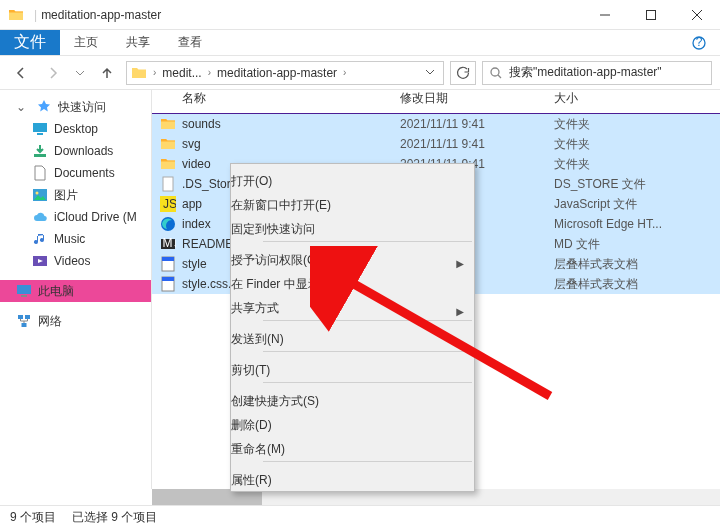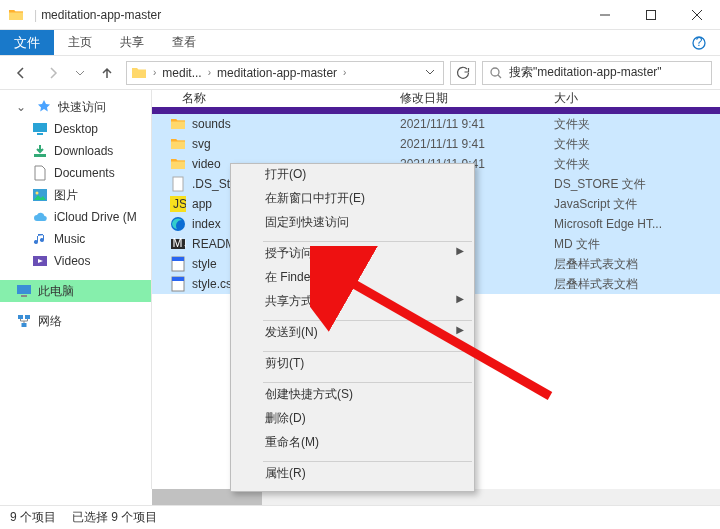--- a/index.html
+++ b/index.html
@@ -5,60 +5,60 @@
 *{box-sizing:border-box;margin:0;padding:0;font-family:"Microsoft YaHei","Segoe UI",sans-serif;font-size:12px;color:#333}
 body{background:#fff;width:720px;height:529px;overflow:hidden;position:relative}
 .titlebar{height:30px;display:flex;align-items:center;padding:0 0 0 8px;background:#fff;border-bottom:1px solid #e5e5e5}
 .titlebar .folder-ico{width:16px;height:16px;margin-right:6px}
 .title-sep{color:#ccc;margin:0 4px}
 .titlebar .title{flex:1;font-size:12px}
 .winbtns{display:flex;align-self:stretch}
 .winbtn{width:46px;display:flex;align-items:center;justify-content:center;color:#333}
 .winbtn svg{width:10px;height:10px}
 .menubar{height:26px;display:flex;align-items:stretch;border-bottom:1px solid #e5e5e5}
-.filetab{background:#1979ca;color:#fff;padding:0 14px;display:flex;align-items:center;font-size:13px}
+.filetab{background:#1979ca;color:#fff;padding:0 14px;display:flex;align-items:center;font-size:16px}
 .mtab{padding:0 14px;display:flex;align-items:center;color:#444}
 .menubar .help{margin-left:auto;width:42px;display:flex;align-items:center;justify-content:center;color:#1979ca}
 .addrbar{height:34px;display:flex;align-items:center;padding:4px 8px;gap:6px;border-bottom:1px solid #e5e5e5}
 .navbtn{width:26px;height:26px;border-radius:4px;display:flex;align-items:center;justify-content:center;color:#9a9a9a}
 .navbtn.enabled{color:#555}
 .crumb-wrap{flex:1;height:24px;border:1px solid #ccc;display:flex;align-items:center;padding:0 2px;background:#fff;overflow:hidden}
 .crumb-ico{width:16px;height:16px;margin:0 2px}
 .crumb-sep{color:#777;margin:0 4px;font-size:10px}
 .crumb{padding:0 2px;white-space:nowrap}
 .crumb-drop{margin-left:auto;color:#555;padding:0 6px}
 .refresh{width:26px;height:24px;border:1px solid #ccc;display:flex;align-items:center;justify-content:center;color:#555}
 .searchbox{width:230px;height:24px;border:1px solid #ccc;display:flex;align-items:center;padding:0 6px;color:#888}
 .searchbox .sico{width:14px;height:14px;margin-right:6px;color:#888}
 .body{display:flex;height:399px;position:relative}
 .sidebar{width:152px;border-right:1px solid #e5e5e5;padding-top:6px;overflow:hidden}
 .sb-item{display:flex;align-items:center;height:22px;padding-left:16px;gap:6px}
 .sb-item.sub{padding-left:32px}
 .sb-item .sbi{width:16px;height:16px;flex-shrink:0}
 .sb-item .tx{white-space:nowrap;overflow:hidden;text-overflow:ellipsis}
-.sb-sel{background:#86efac}
+.sb-sel{background:#ec4899}
 .main{flex:1;position:relative;display:flex;flex-direction:column;overflow:hidden}
-.cols{display:flex;height:24px;align-items:flex-end;border-bottom:7px solid #4c1d95;color:#444}
+.cols{display:flex;height:24px;align-items:flex-start;border-bottom:1px solid #4c1d95;color:#444}
 .c-name{width:248px;padding-left:30px}
 .c-date{width:154px}
 .c-type{width:130px}
 .c-size{flex:1}
 .rows{flex:1;overflow:hidden}
 .row{display:flex;height:20px;align-items:center}
 .row.sel{background:#cce8ff}
-.r-name{width:248px;display:flex;align-items:center;gap:6px;padding-left:18px;white-space:nowrap;overflow:hidden}
+.r-name{width:248px;display:flex;align-items:center;gap:6px;padding-left:8px;white-space:nowrap;overflow:hidden}
 .r-date{width:154px;color:#555}
 .r-type{width:130px;color:#555;white-space:nowrap;overflow:hidden}
 .r-size{flex:1}
 .fico{width:16px;height:16px;flex-shrink:0}
 .statusbar{height:24px;border-top:1px solid #e5e5e5;padding:0 10px;display:flex;align-items:center;gap:16px;color:#1667b5;font-size:12px;position:absolute;bottom:0;left:0;right:0;background:#fff}
 .hscroll{position:absolute;bottom:24px;left:152px;right:0;height:16px;background:#f0f0f0}
 .hscroll .thumb{position:absolute;left:0;top:0;height:16px;width:110px;background:#c1c1c1}
 .ctxmenu{position:absolute;left:230px;top:163px;width:245px;background:#f0f0f0;border:1px solid #bdbdbd;box-shadow:3px 3px 6px rgba(0,0,0,.25);padding:2px 0;z-index:10}
-.cmi{height:24px;display:flex;align-items:flex-start;padding-left:34px;padding-right:20px;position:relative}
+.cmi{height:24px;display:flex;align-items:flex-end;padding-right:20px;position:relative}
 .cmi.hover{background:#cfe5fb}
 .cmi .arr{position:absolute;right:10px;color:#555;font-size:10px}
 .cmi .cmico{position:absolute;left:8px;width:16px;height:16px}
 .cmdiv{height:1px;background:#d0d0d0;margin:3px 2px 3px 32px}
 .arrowOverlay{position:absolute;left:310px;top:246px;z-index:20;pointer-events:none}
 .qa-down{font-family:Arial;font-size:12px;color:#666;margin-right:4px}
 </style>
 </head>
 <body>
 

